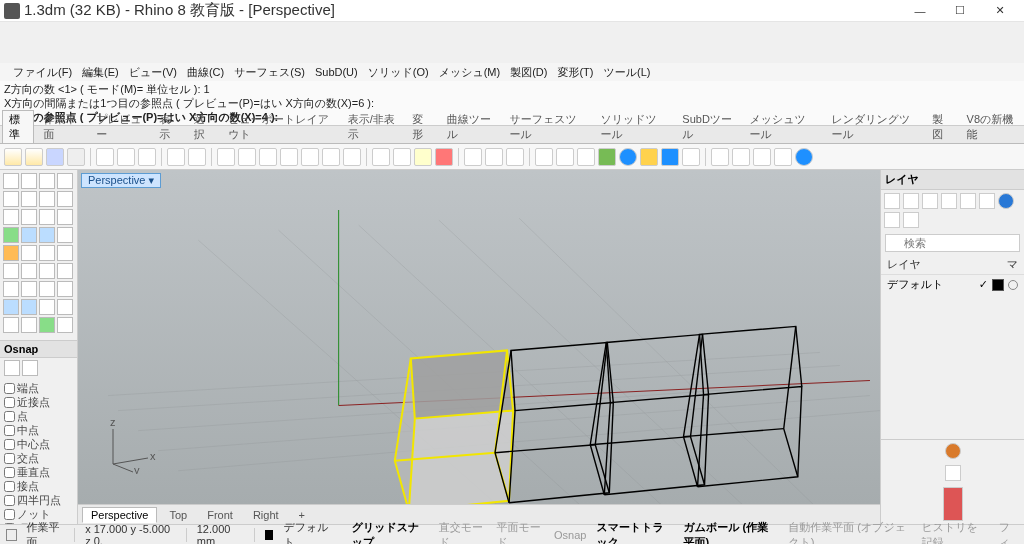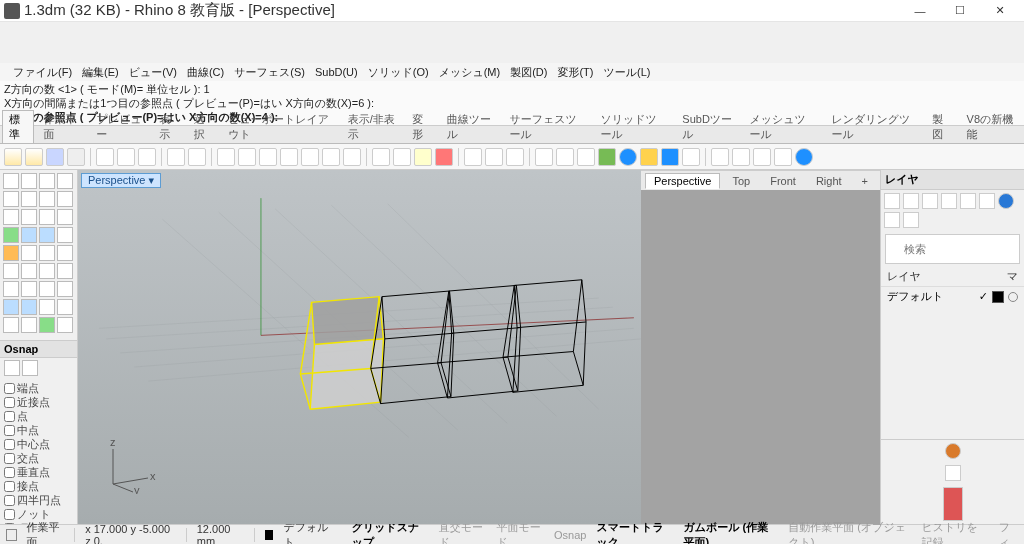--- a/index.html
+++ b/index.html
@@ -19,35 +19,35 @@
 .toolbar .d { width: 1px; height: 18px; background: #ccc; margin: 0 2px; }
 .main { flex: 1; display: flex; min-height: 0; }
 .leftbar { width: 78px; background: #f0f0f0; border-right: 1px solid #ccc; display: flex; flex-direction: column; }
 .toolgrid { padding: 3px; display: grid; grid-template-columns: repeat(4, 16px); gap: 2px; }
 .toolgrid .t { width: 16px; height: 16px; background: #fff; border: 1px solid #bbb; }
 .osnap { border-top: 1px solid #ccc; margin-top: 4px; }
 .osnap-h { background: #e2e2e2; padding: 2px 4px; font-weight: bold; border-bottom: 1px solid #ccc; }
 .osnap-body { padding: 2px 4px; color: #444; }
 .osnap-body label { display: flex; align-items: center; gap: 2px; line-height: 14px; }
 .osnap-body input { width: 11px; height: 11px; }
-.viewport-wrap { flex: 1; display: flex; flex-direction: row; background: #a3a3a3; min-width: 0; }
+.viewport-wrap { flex: 1; display: flex; flex-direction: column; background: #0f172a; min-width: 0; }
 .viewport { flex: 1; position: relative; background: linear-gradient(#bfc4c7,#a6acae); overflow: hidden; }
 .vplabel { position: absolute; top: 3px; left: 3px; background: #cde4ff; border: 1px solid #5d9cd3; padding: 0 6px; color: #1a4f8a; font-size: 11px; }
 .vplabel .arrow { color: #1a4f8a; }
 .axes-gizmo { position: absolute; left: 20px; bottom: 30px; width: 60px; height: 60px; pointer-events: none; }
 .canvas3d { position: absolute; inset: 0; }
 .vtabs { height: 20px; background: #eaeaea; border-top: 1px solid #ccc; display: flex; align-items: center; padding: 0 4px; gap: 4px; }
 .vtabs .vt { padding: 1px 8px; color: #555; }
 .vtabs .vt.active { background: #fff; border: 1px solid #bbb; border-bottom: 1px solid #fff; color: #000; }
 .rightbar { width: 144px; background: #f0f0f0; border-left: 1px solid #ccc; display: flex; flex-direction: column; }
 .rightbar .panel-h { background: #e2e2e2; padding: 2px 4px; font-weight: bold; border-bottom: 1px solid #ccc; }
 .rightbar .iconrow { padding: 3px; display: flex; gap: 3px; flex-wrap: wrap; }
 .rightbar .iconrow .i { width: 16px; height: 16px; background: #fff; border: 1px solid #ccc; }
 .rightbar .search { margin: 3px 4px; }
-.rightbar .search input { width: 100%; height: 30px; padding: 0 4px 0 18px; border: 1px solid #ccc; color: #888; background: #fff; }
+.rightbar .search input { width: 100%; height: 18px; padding: 0 4px 0 18px; border: 1px solid #ccc; color: #888; background: #fff; }
 .rightbar .layerhead { display: flex; padding: 2px 6px; border-bottom: 1px solid #ddd; color: #333; justify-content: space-between; }
 .rightbar .layerrow { display: flex; align-items: center; padding: 2px 6px; gap: 4px; }
 .rightbar .swatch { width: 12px; height: 12px; background: #000; border: 1px solid #555; }
 .statusbar { height: 20px; background: #eee; border-top: 1px solid #ccc; display: flex; align-items: center; padding: 0 6px; gap: 10px; color: #333; }
 .statusbar .sep { width: 1px; height: 14px; background: #ccc; }
 .statusbar .off { color: #999; }
 .statusbar .bold { font-weight: bold; color: #000; }
 </style>
 </head>
 <body>

